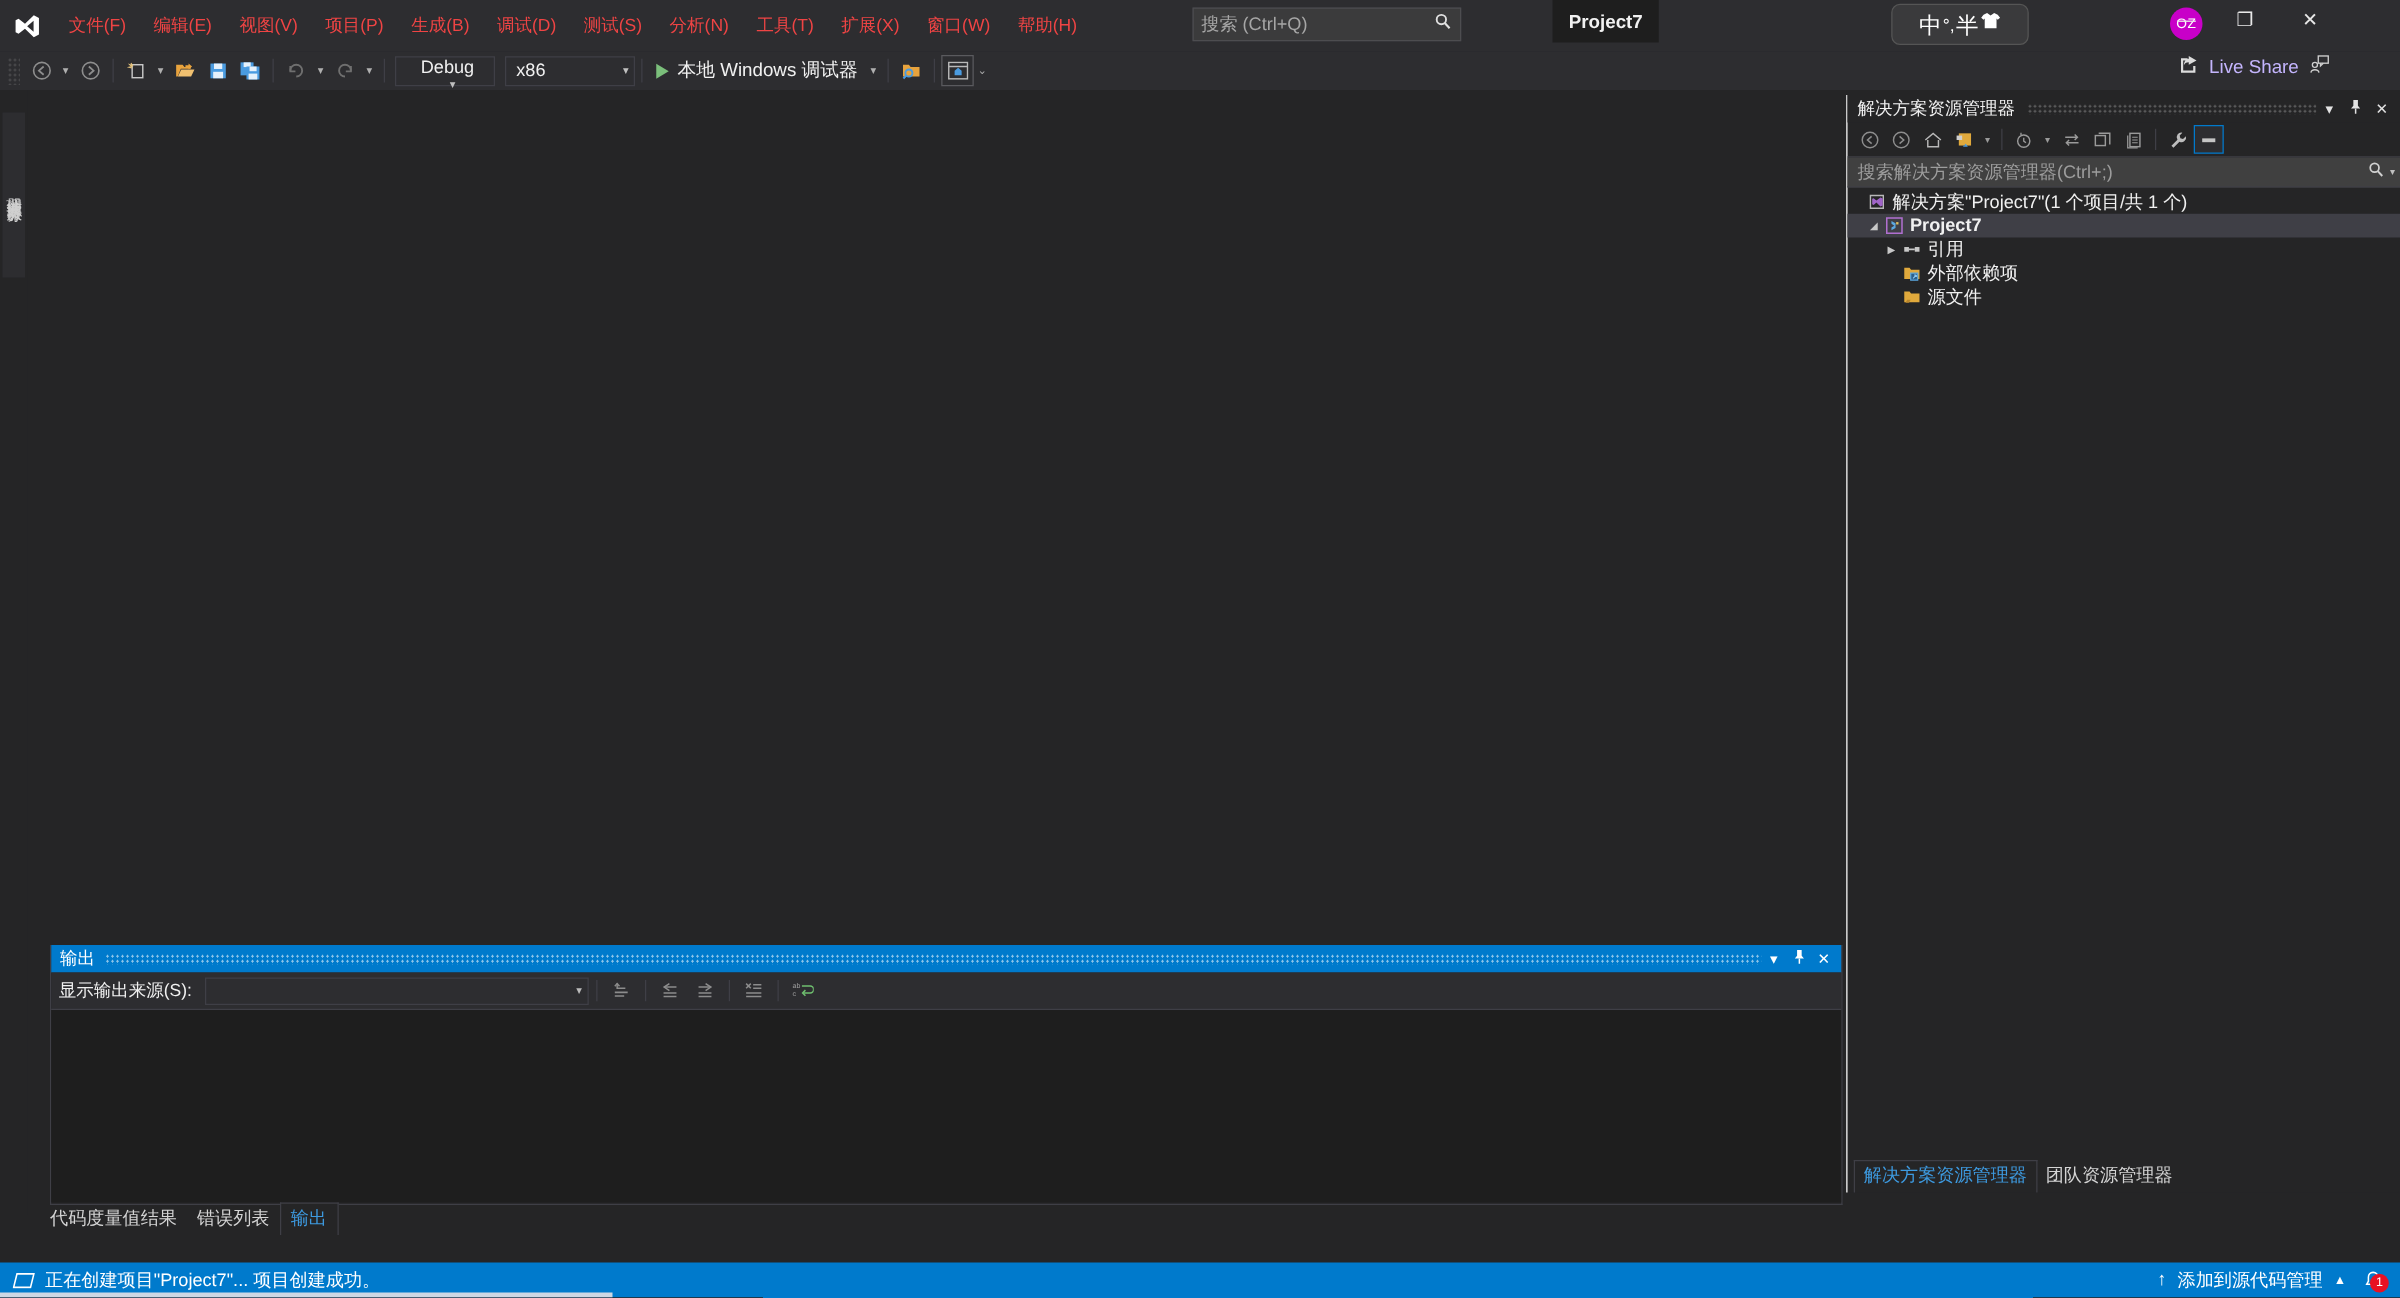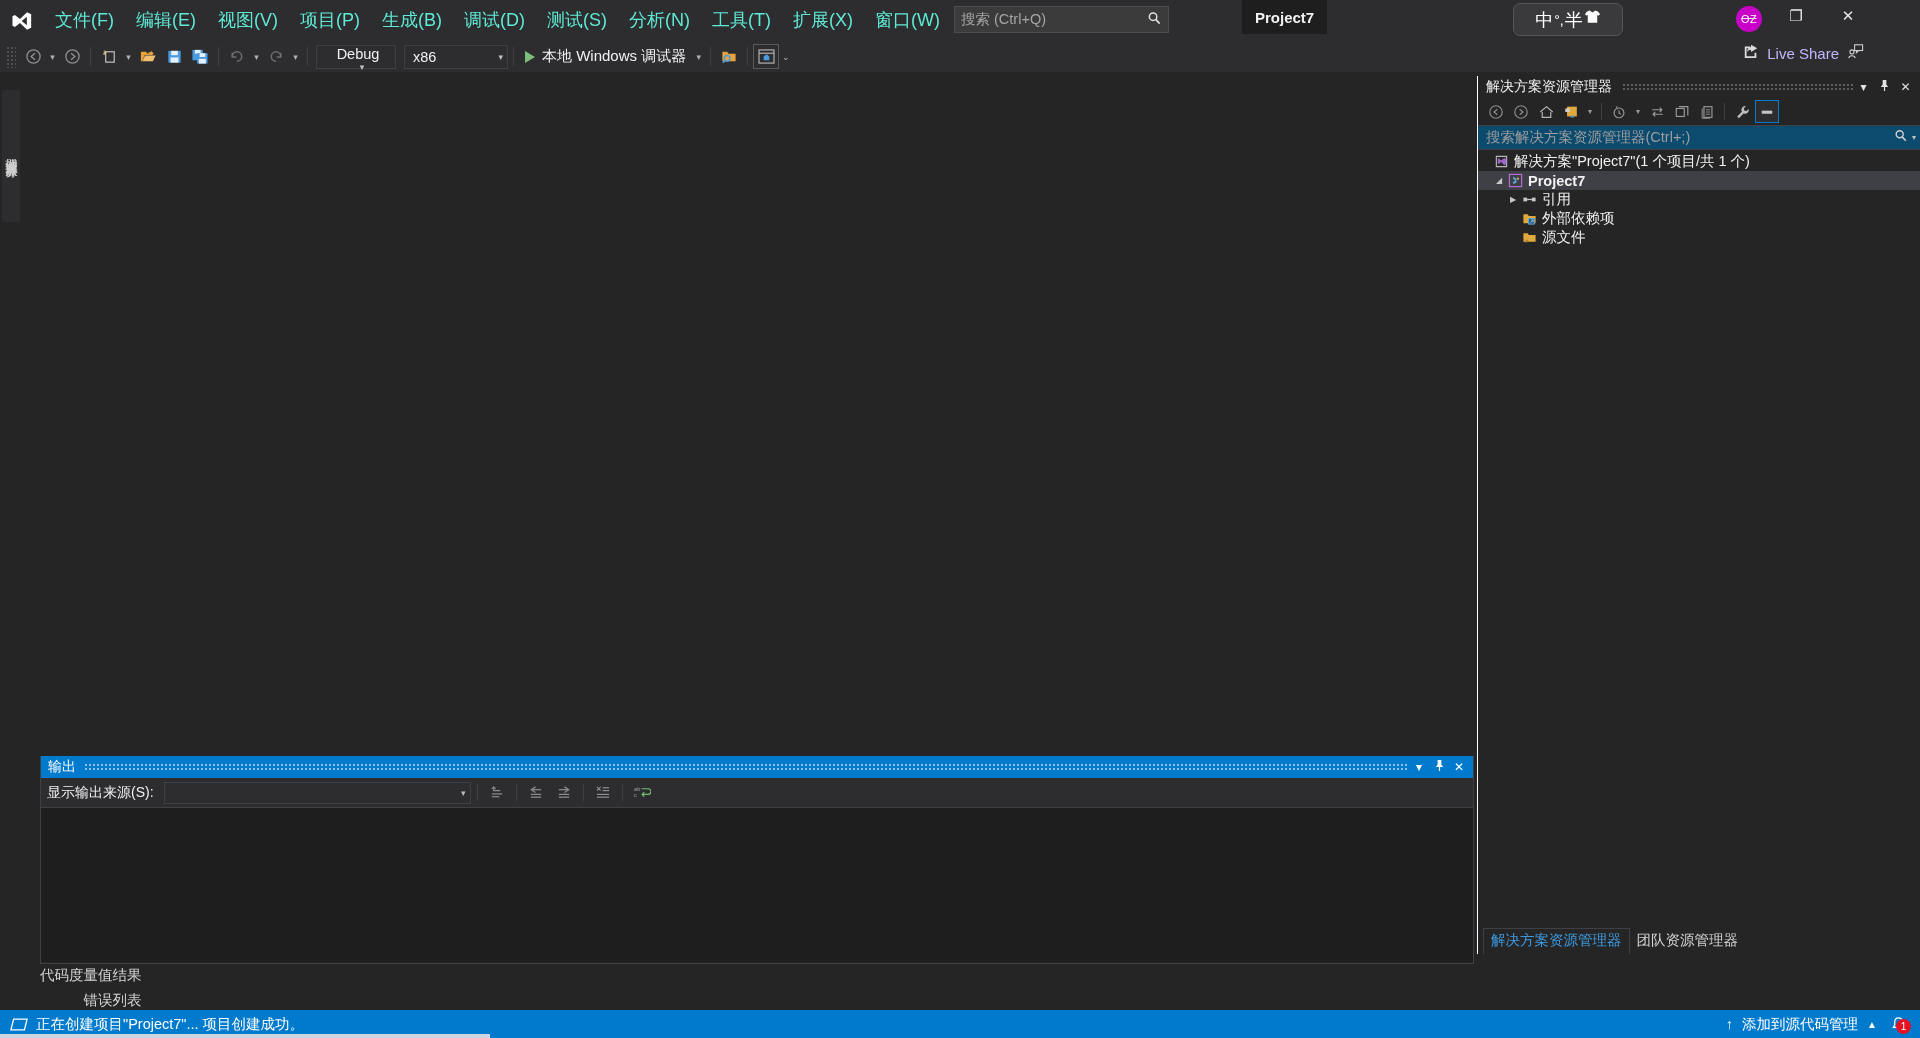--- a/index.html
+++ b/index.html
@@ -17,21 +17,21 @@
     position: absolute; top: 0; left: 0; width: 1920px; height: 41px;
     background: #2d2d30; display: flex; align-items: center;
   }
   .vs-logo {
     width: 44px; height: 41px; display: flex; align-items: center; justify-content: center;
   }
   .vs-logo svg { display: block; }
   .menu { display: flex; align-items: center; height: 41px; }
   .menu-item {
     padding: 0 11px; height: 41px; line-height: 41px;
-    font-size: 18px; color: #5eead4; white-space: nowrap; cursor: default;
+    font-size: 14px; color: #ef4444; white-space: nowrap; cursor: default;
   }
 
   .qsearch {
     position: absolute; left: 954px; top: 6px; width: 215px; height: 27px;
     background: #3b3b3c; border: 1px solid #4d4d50;
     display: flex; align-items: center; padding: 0 6px;
   }
   .qsearch .ph { font-size: 14.5px; color: #a6a6a6; flex: 1; }
   .qsearch .mag { color: #e0e0e0; font-size: 15px; }
 
@@ -138,21 +138,21 @@
     display: flex; align-items: center; padding: 0 4px; color: #f1f1f1; font-size: 14px;
   }
   .out-combo .ca { margin-left: auto; font-size: 9px; color: #bbb; }
   .ot-btn { width: 26px; height: 24px; display: flex; align-items: center; justify-content: center;
     color: #9a9a9a; }
   .ot-sep { width: 1px; height: 17px; background: #3f3f46; margin: 0 4px; }
   .out-body { background: #1e1e1e; height: 154px; }
 
   
   .bottom-tabs {
-    position: absolute; left: 32px; top: 964px; height: 24px; display: flex; align-items: flex-end; flex-direction: column;
+    position: absolute; left: 32px; top: 964px; height: 24px; display: flex; align-items: flex-end;
   }
   .btab { padding: 2px 8px 4px 8px; font-size: 14.5px; color: #d4d4d4; }
   .btab.active { background: #252526; color: #3d9ae0; border: 1px solid #3f3f46; border-bottom: none; }
 
   
   .sln {
     position: absolute; left: 1477px; top: 76px; width: 443px; height: 878px;
     background: #252526; border-left: 1px solid #ffffff;
   }
   .sln-head {
@@ -168,21 +168,21 @@
     border-bottom: 1px solid #3f3f46;
   }
   .se-btn { width: 24px; height: 23px; display: flex; align-items: center; justify-content: center;
     color: #9a9a9a; font-size: 14px; }
   .se-btn.sel { border: 1px solid #007acc; background: #2d2d30; }
   .se-arrow { width: 12px; height: 23px; display: flex; align-items: center; justify-content: center;
     color: #9a9a9a; font-size: 8px; }
   .se-sep { width: 1px; height: 17px; background: #3f3f46; margin: 0 4px; }
   .sln-search {
     height: 24px; display: flex; align-items: center; padding: 0 4px 0 8px;
-    border-bottom: 1px solid #3f3f46; background: #0c4a6e;
+    border-bottom: 1px solid #3f3f46; background: #404040;
   }
   .sln-search .ph { flex: 1; color: #9d9d9d; font-size: 14.5px; }
   .sln-search .mag { color: #d0d0d0; font-size: 13px; margin-right: 4px; }
   .sln-search .ca { color: #c0c0c0; font-size: 8px; }
 
   .tree { padding-top: 2px; }
   .trow { height: 19px; display: flex; align-items: center; font-size: 14.5px; color: #f1f1f1;
     white-space: nowrap; }
   .trow.sel { background: #3f3f46; }
   .trow .exp { width: 14px; text-align: center; font-size: 8px; color: #c8c8c8; flex: none; }

